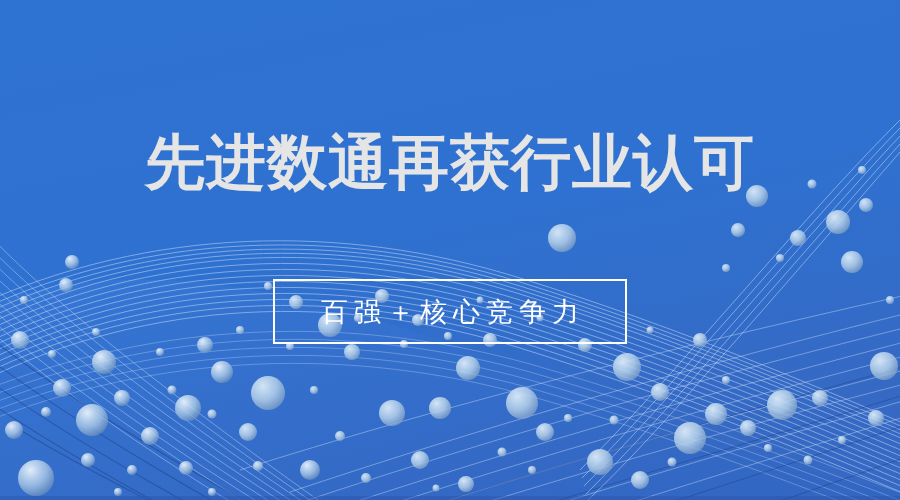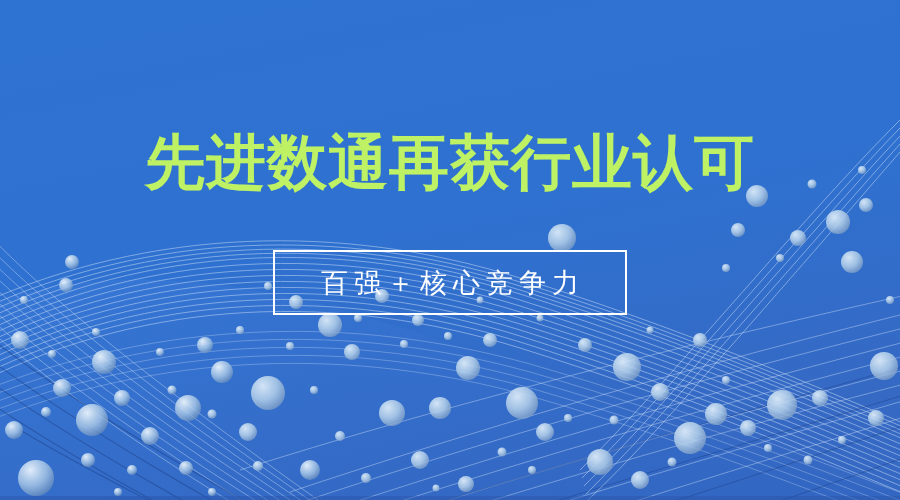--- a/index.html
+++ b/index.html
@@ -31,28 +31,28 @@
     flex-direction: column;
     align-items: center;
     z-index: 5;
     pointer-events: none;
   }
   #title {
     margin-top: 133px;
     font-size: 60px;
     line-height: 1.0;
     font-weight: 700;
-    color: #bef264;
+    color: #e5e5e5;
     letter-spacing: 1px;
     white-space: nowrap;
     text-align: center;
     font-family: "Liberation Serif", "DejaVu Serif", serif;
   }
   #subtitle-box {
-    margin-top: 17px;
+    margin-top: 46px;
     width: 354px;
     height: 65px;
     box-sizing: border-box;
     border: 2px solid #ffffff;
     display: flex;
     align-items: center;
     justify-content: center;
     pointer-events: auto;
   }
   #subtitle {

